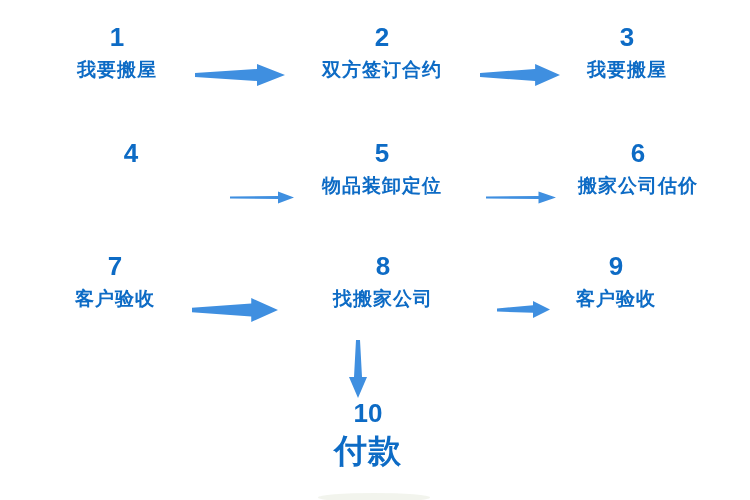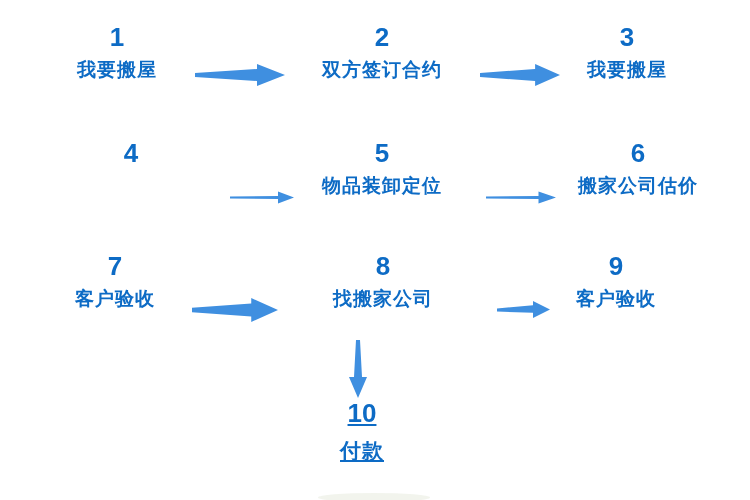--- a/index.html
+++ b/index.html
@@ -39,22 +39,22 @@
   
   .s1{left:17px;top:22px;}
   .s2{left:282px;top:22px;}
   .s3{left:527px;top:22px;}
   .s4{left:31px;top:138px;}
   .s5{left:282px;top:138px;}
   .s6{left:538px;top:138px;}
   .s7{left:15px;top:251px;}
   .s8{left:283px;top:251px;}
   .s9{left:516px;top:251px;}
-  .s10{left:262px;top:398px;text-decoration:underline;}
-  .s10 .lbl{font-size:21px;line-height:40px;margin-top:3px;}
+  .s10{left:268px;top:398px;}
+  .s10 .lbl{font-size:33px;line-height:40px;margin-top:3px;}
   .arrow{position:absolute;}
   .arrow svg{display:block;width:100%;height:100%;}
   .a1{left:195px;top:63px;width:90px;height:24px;}
   .a2{left:480px;top:63px;width:80px;height:24px;}
   .a3{left:230px;top:190px;width:64px;height:15px;}
   .a4{left:486px;top:190px;width:70px;height:15px;}
   .a5{left:192px;top:297px;width:86px;height:26px;}
   .a6{left:497px;top:300px;width:53px;height:19px;}
   .a7{left:343px;top:340px;width:30px;height:58px;}
   .artifact{

